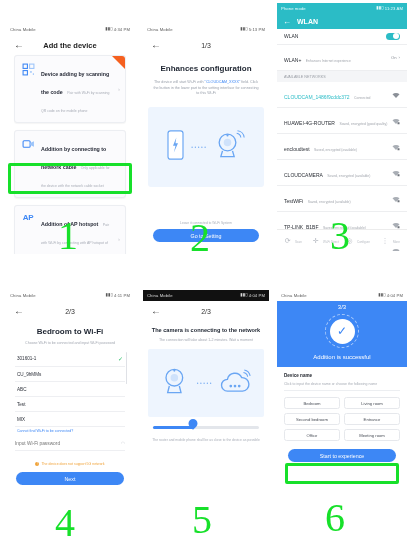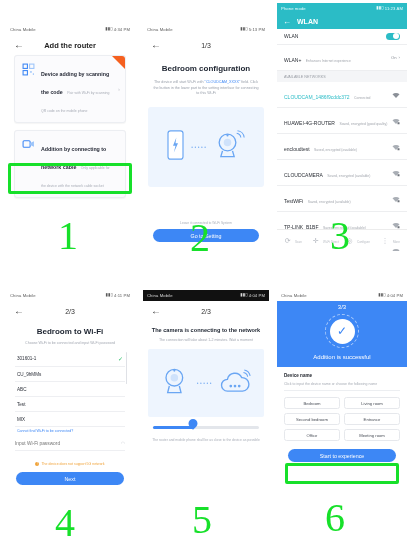--- a/index.html
+++ b/index.html
@@ -200,21 +200,21 @@
   <div class="panel p1">
     <div class="statusbar">
       <span>China Mobile</span>
       <span class="sb-r">
         <span class="sb-glyph">▮▮▯</span>
         <span>4:34 PM</span>
       </span>
     </div>
     <div class="navbar">
       <span class="back">←</span>
-      <span class="nav-title">Add the router</span>
+      <span class="nav-title">Add the device</span>
     </div>
 
     <div class="card">
       <span class="corner"></span>
       <span class="cicon">
         <svg width="13" height="13" viewBox="0 0 24 24">
           <rect x="2" y="2" width="8" height="8" fill="none" stroke="#3d87f5" stroke-width="2"></rect>
           <rect x="14" y="2" width="8" height="8" fill="none" stroke="#9cc4fa" stroke-width="2"></rect>
           <rect x="2" y="14" width="8" height="8" fill="none" stroke="#3d87f5" stroke-width="2"></rect>
           <rect x="15" y="15" width="3" height="3" fill="#9cc4fa"></rect>
@@ -235,39 +235,47 @@
           <path d="M15 9 L22 6 L22 16 L15 13 Z" fill="#9cc4fa"></path>
         </svg>
       </span>
       <span class="ctext">
         <span class="ctitle">Addition by connecting to network cable</span>
         <span class="csub">Only applicable for the device with the network cable socket</span>
       </span>
       <span class="chev">›</span>
     </div>
 
+    <div class="card">
+      <span class="cicon ap-label">AP</span>
+      <span class="ctext">
+        <span class="ctitle">Addition of AP hotspot</span>
+        <span class="csub">Pair with Wi-Fi by connecting with AP hotspot of the device</span>
+      </span>
+      <span class="chev">›</span>
+    </div>
 
     <div class="hl" style="left:2px; top:139px; width:124px; height:31px;"></div>
 
   </div>
   <div class="num" style="left:58px; top:216px;">1</div>
 
   <div class="panel p2">
     <div class="statusbar">
       <span>China Mobile</span>
       <span class="sb-r">
         <span class="sb-glyph">▮▮▯</span>
         <span>5:13 PM</span>
       </span>
     </div>
     <div class="navbar">
       <span class="back">←</span>
       <span class="nav-step">1/3</span>
     </div>
-    <div class="h1">Bedroom configuration</div>
+    <div class="h1">Enhances configuration</div>
     <div class="desc">
       <span>The device will start Wi-Fi with </span><b>"CLOUDCAM_XXXX"</b><span> field. Click the button in the lower part to the setting interface for connecting to this Wi-Fi</span>
     </div>
     <div class="hero">
       <span>
         <svg width="17" height="30" viewBox="0 0 20 36">
           <rect x="1" y="1" width="18" height="34" rx="3" fill="#fff" stroke="#6aa6f3" stroke-width="1.4"></rect>
           <path d="M11 9 L7 19 L10 19 L8 27 L13 16 L10 16 Z" fill="#6aa6f3"></path>
         </svg>
       </span>

